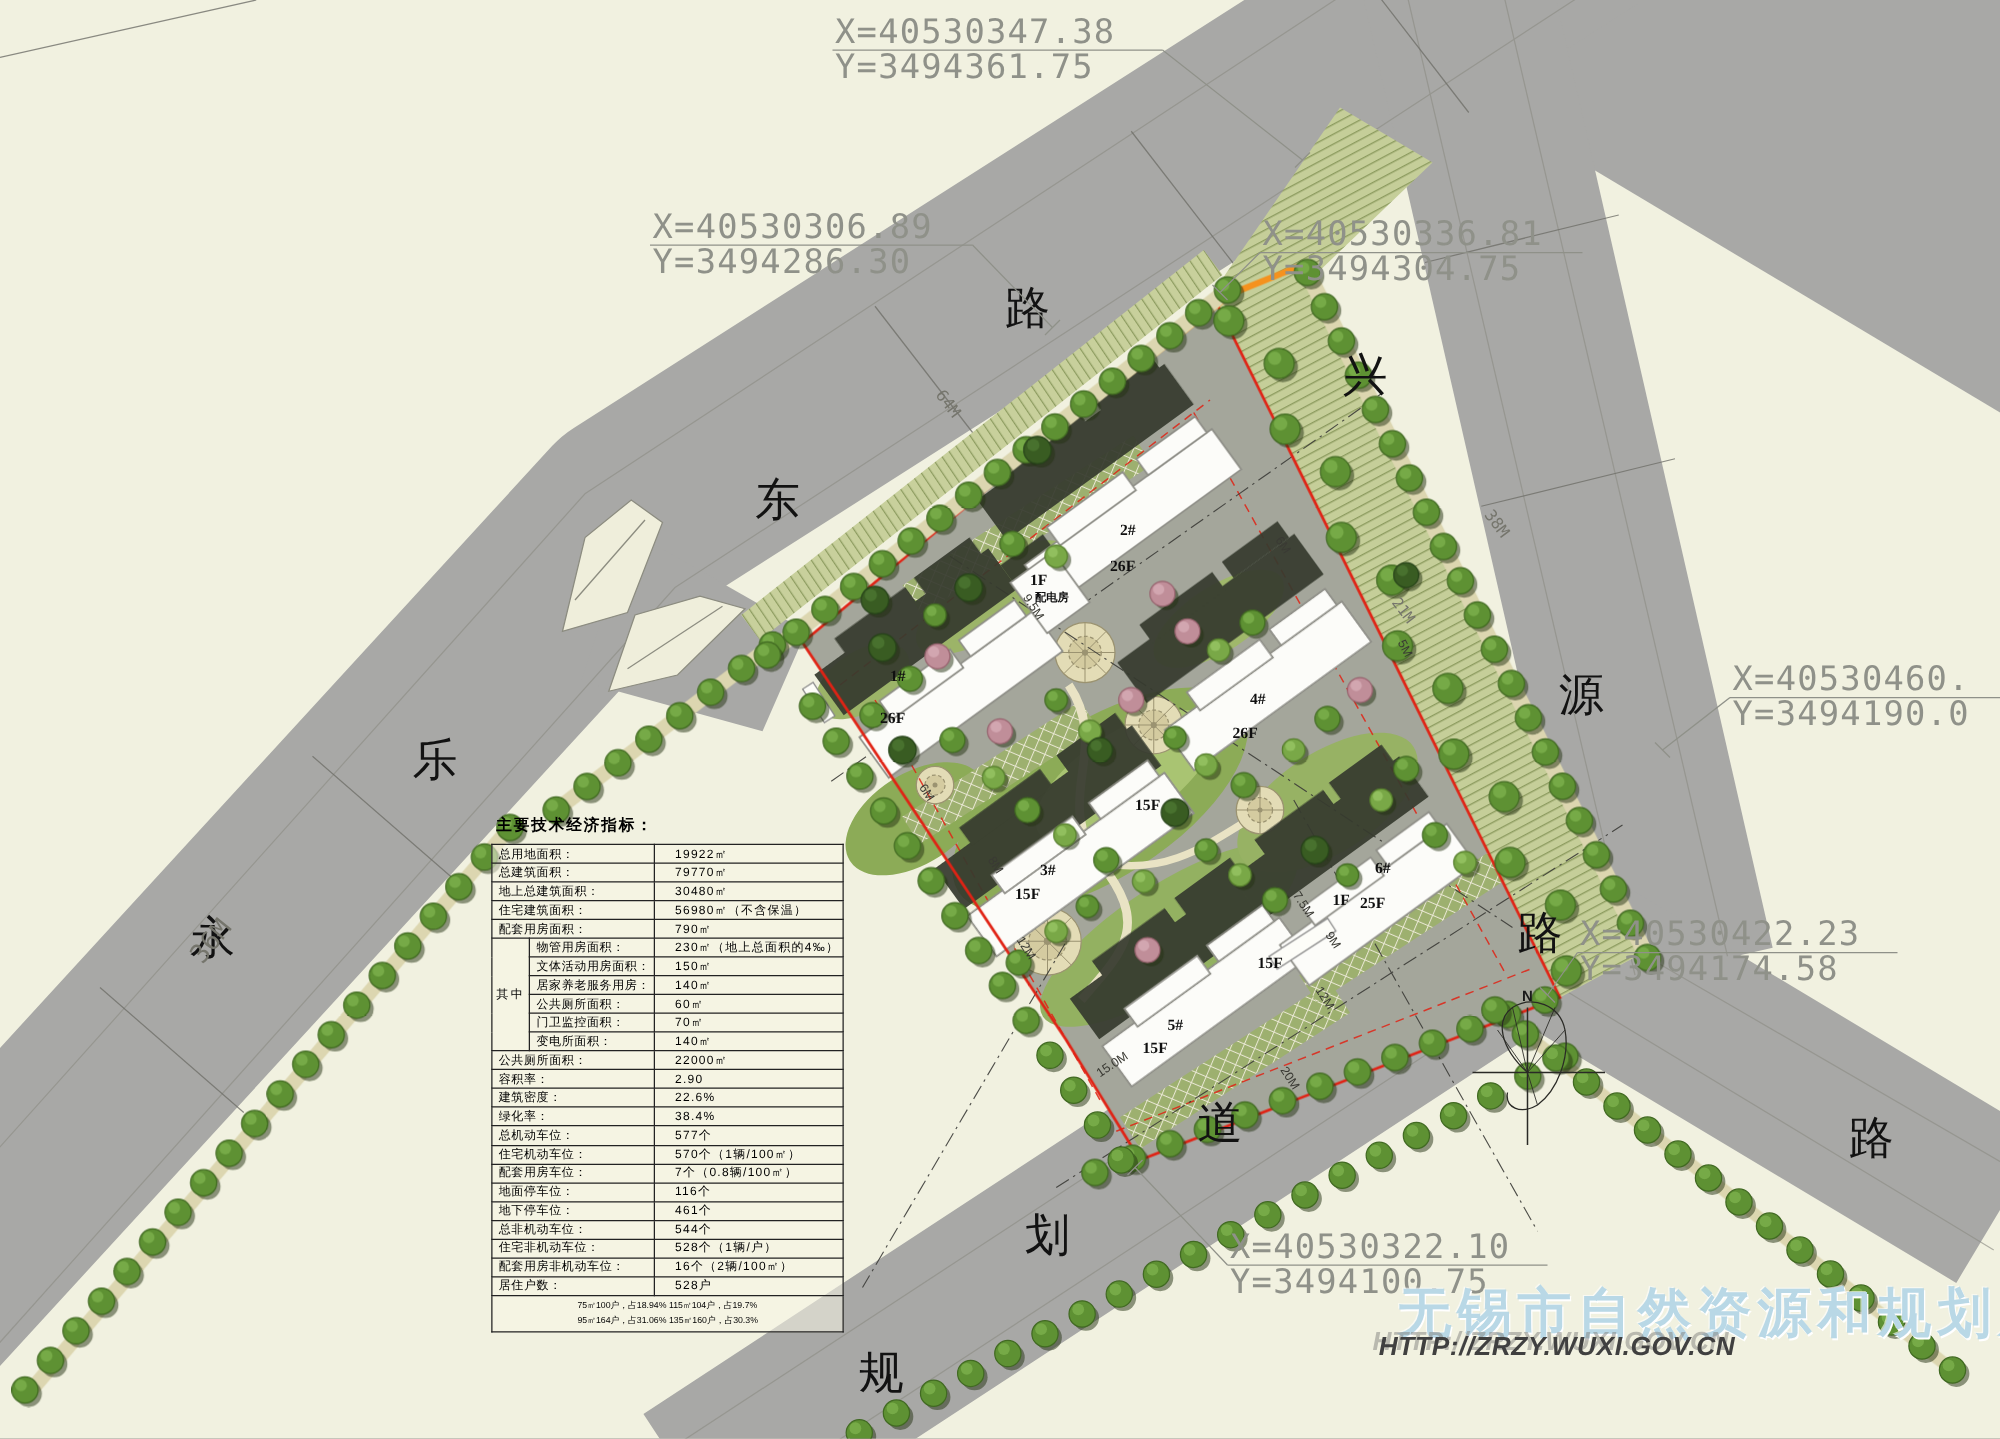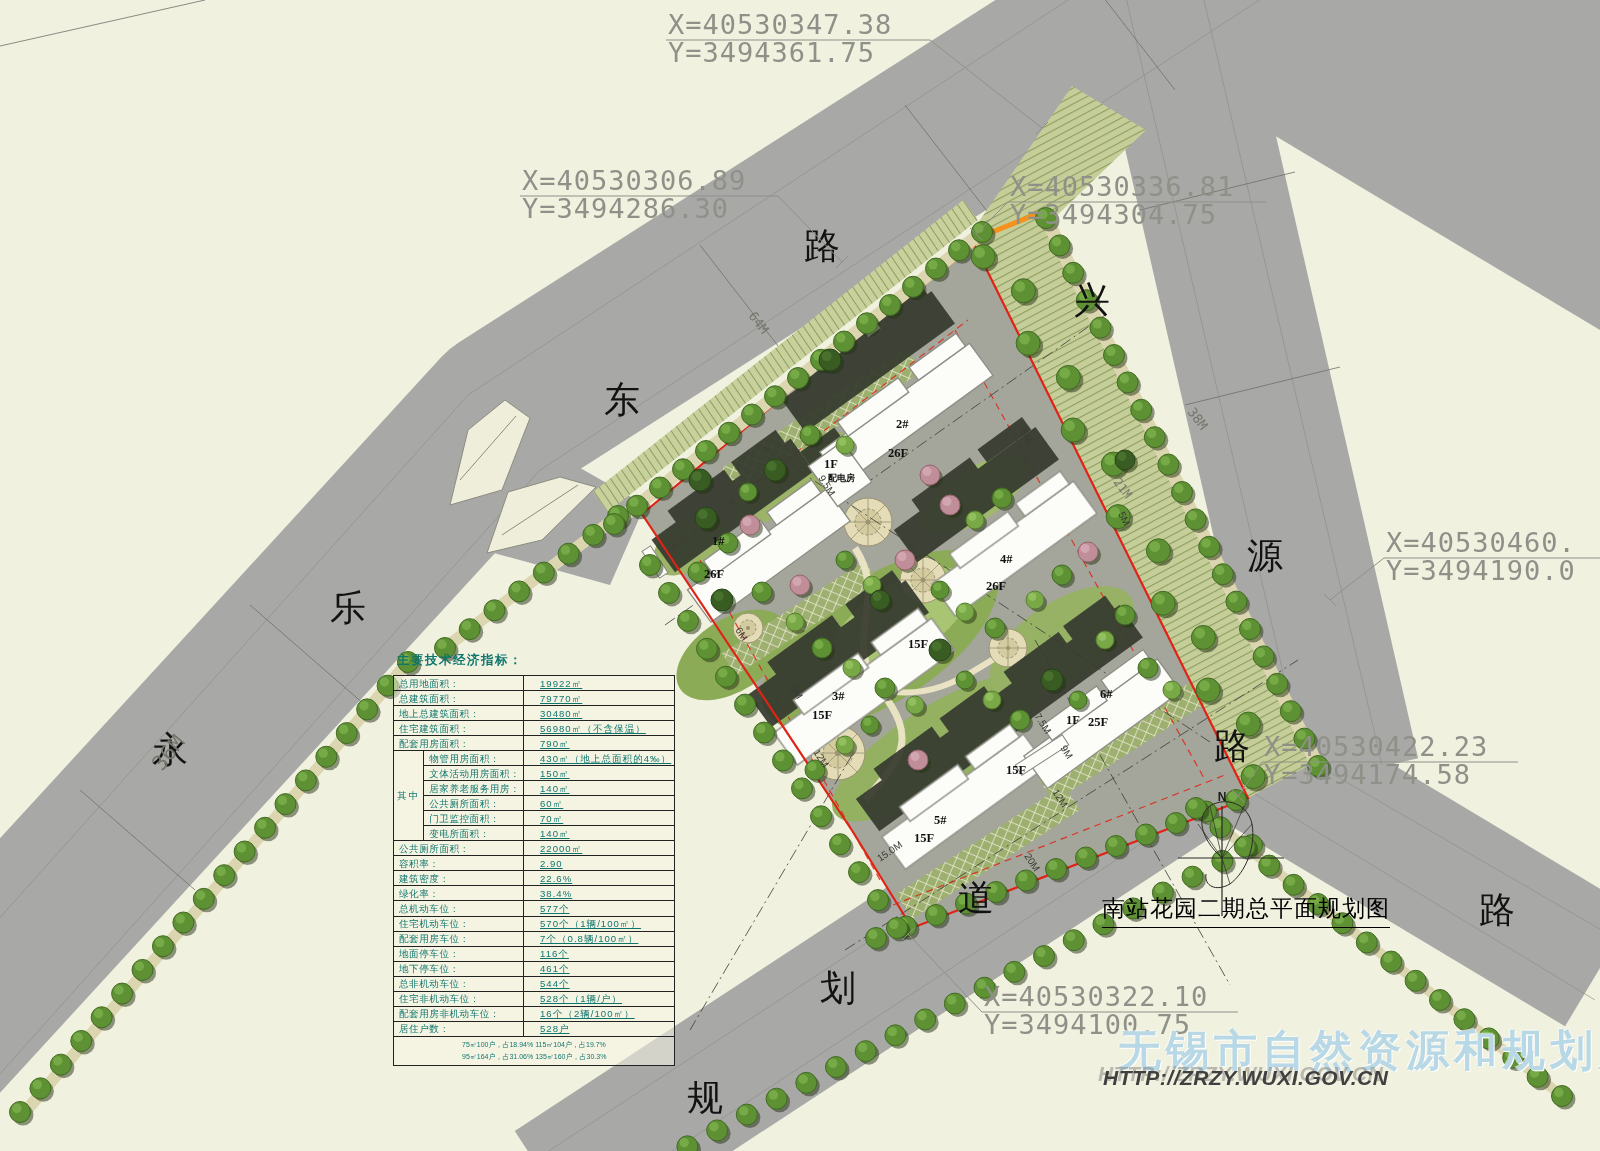--- a/index.html
+++ b/index.html
@@ -6,27 +6,27 @@
   #stage{position:relative;width:1600px;height:1151px;overflow:hidden;
          background:#f1f1e0;font-family:"Liberation Sans",sans-serif;}
   #map{position:absolute;left:0;top:0;}
   .coordtxt{font-family:"DejaVu Sans Mono",monospace;font-size:27px;fill:#8f9189;letter-spacing:1px;font-weight:300;}
   .roadchar{font-family:"Liberation Serif",serif;font-size:36px;fill:#121212;}
   .dimtxt{font-family:"Liberation Sans",sans-serif;font-size:10px;fill:#3a3a34;}
   .rwid{font-family:"DejaVu Sans Mono",monospace;fill:#75756c;}
   .bldtxt{font-family:"Liberation Serif",serif;font-size:12.5px;font-weight:600;fill:#101010;}
   .small-bld{font-size:9px;}
   
-  #indicators{position:absolute;left:393px;top:652px;width:270px;color:#0f766e;}
+  #indicators{position:absolute;left:393px;top:652px;width:270px;color:#000000;}
   #indicators .ttl{font-size:12.5px;font-weight:bold;letter-spacing:1.5px;margin:0 0 6px 4px;}
   #indicators table{border-collapse:collapse;width:100%;background:rgba(247,246,230,.55);}
   #indicators td{border:1px solid #222;font-size:9.6px;line-height:1.15;padding:1.5px 3px;
                  letter-spacing:.5px;white-space:nowrap;}
   #indicators td.lab{padding-left:5px;}
-  #indicators td.val{padding-left:16px;letter-spacing:1px;text-decoration:underline;}
+  #indicators td.val{padding-left:16px;letter-spacing:1px;}
   #indicators td.zhong{width:34px;text-align:right;letter-spacing:2px;}
   #indicators td.foot{font-size:7px;letter-spacing:0;padding:2px 2px 2px 68px;line-height:1.7;}
   
   #plan-title{position:absolute;left:1102px;top:893px;font-family:"Liberation Serif",serif;
               font-size:23px;color:#000;letter-spacing:1px;border-bottom:1.5px solid #000;
               padding-bottom:3px;white-space:nowrap;}
   #wm-agency{position:absolute;left:1118px;top:1022px;font-family:"Liberation Serif",serif;
              font-weight:bold;font-size:43px;color:#b9d8e6;letter-spacing:5px;white-space:nowrap;
              text-shadow:1px 1px 0 #fff,-1px -1px 0 rgba(255,255,255,.6);}
   #wm-url{position:absolute;left:1103px;top:1066px;font-family:"Liberation Sans",sans-serif;
@@ -1361,21 +1361,21 @@
             <td class="lab" colspan="2">住宅建筑面积：</td>
             <td class="val">56980㎡（不含保温）</td>
           </tr>
           <tr>
             <td class="lab" colspan="2">配套用房面积：</td>
             <td class="val">790㎡</td>
           </tr>
           <tr>
             <td class="zhong" rowspan="6">其中</td>
             <td class="lab">物管用房面积：</td>
-            <td class="val">430㎡（地上总面积的4‰）</td>
+            <td class="val">230㎡（地上总面积的4‰）</td>
           </tr>
           <tr>
             <td class="lab">文体活动用房面积：</td>
             <td class="val">150㎡</td>
           </tr>
           <tr>
             <td class="lab">居家养老服务用房：</td>
             <td class="val">140㎡</td>
           </tr>
           <tr>
@@ -1445,17 +1445,16 @@
           <tr>
             <td class="foot" colspan="3">
               <div>75㎡100户，占18.94%  115㎡104户，占19.7%</div>
               <div>95㎡164户，占31.06%  135㎡160户，占30.3%</div>
             </td>
           </tr>
         </tbody>
       </table>
 </div>
 
-<div id="plan-title">南站花园二期总平面规划图</div>
 <div id="wm-agency">无锡市自然资源和规划局</div>
 <div id="wm-url">HTTP://ZRZY.WUXI.GOV.CN</div>
 
 </div>
 
 </body></html>

